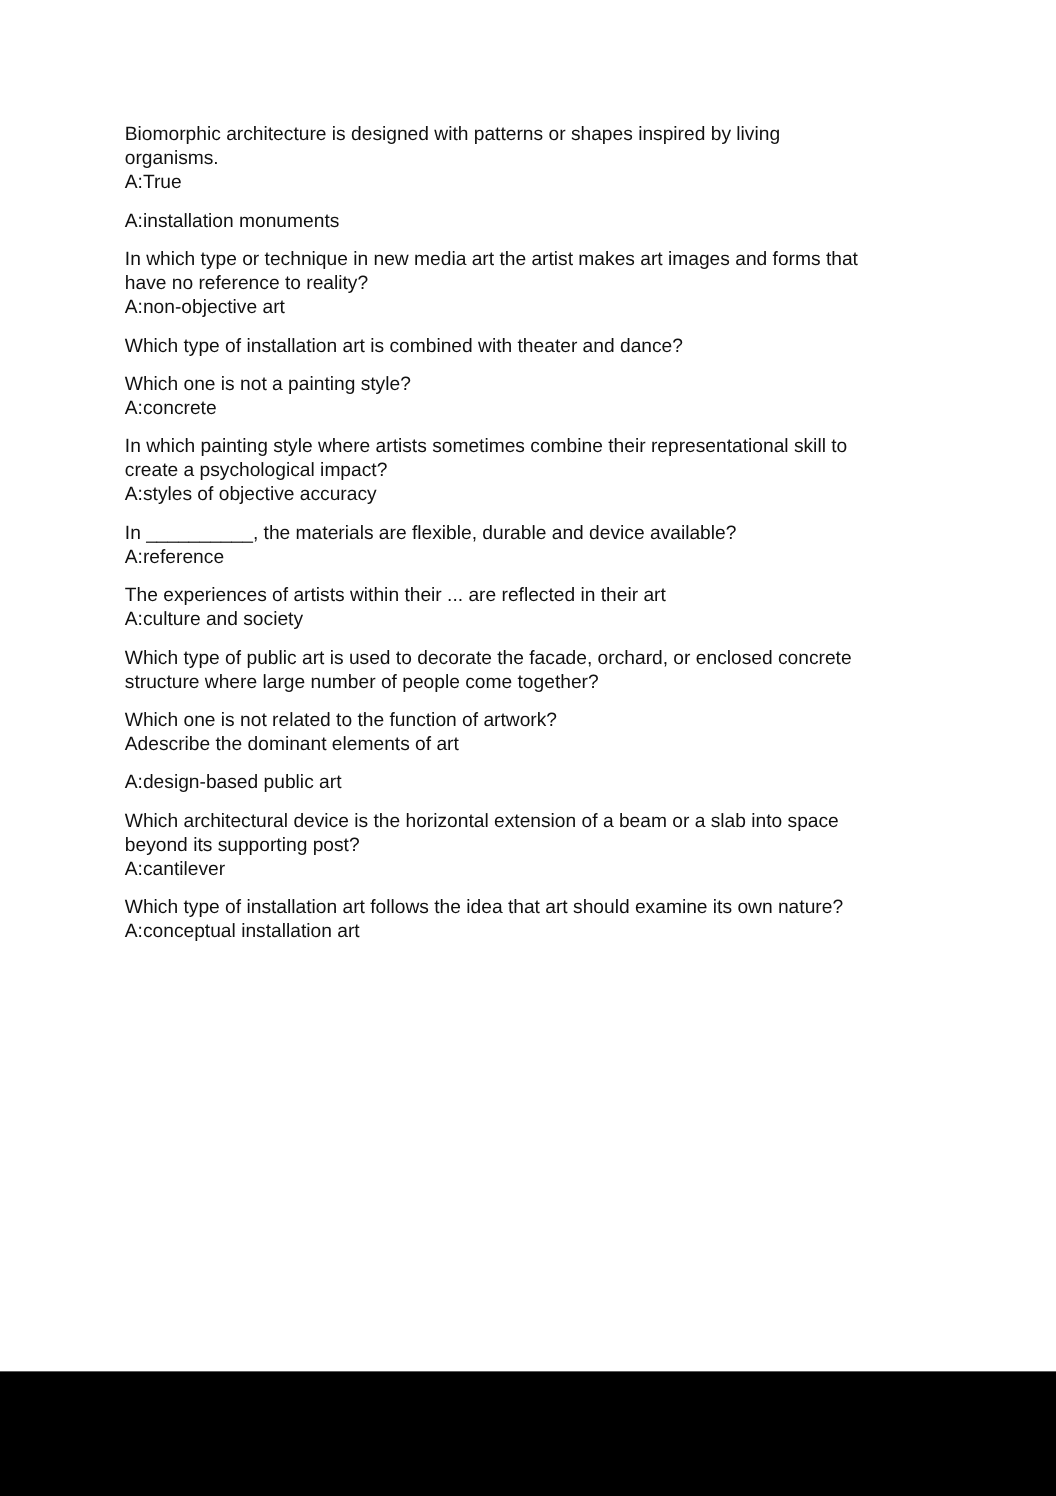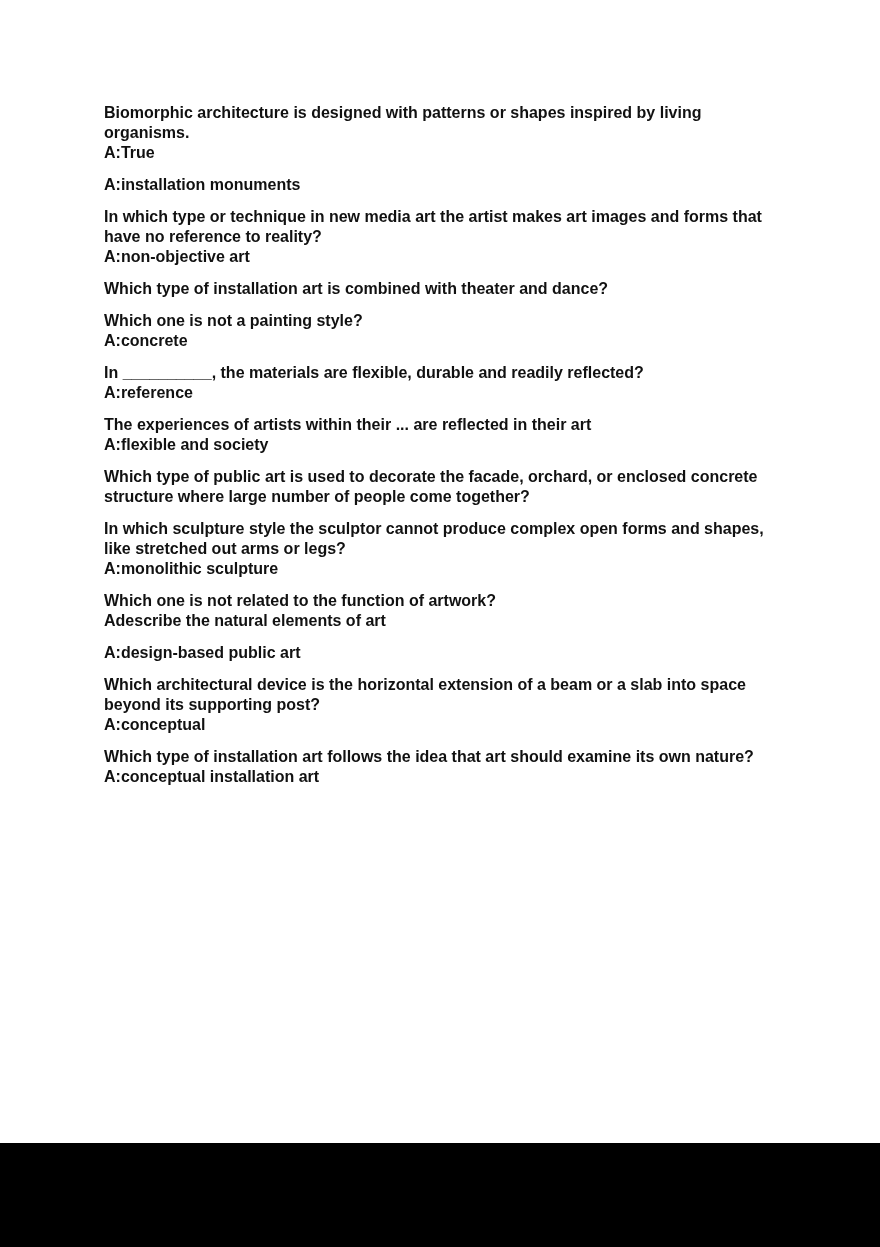--- a/index.html
+++ b/index.html
@@ -28,21 +28,20 @@
     left: 0;
     width: 880px;
     height: 104px;
     background: #000000;
   }
   .content {
     padding: 103px 0 0 104px;
     color: #111111;
     font-size: 16px;
     line-height: 20px;
-    font-weight: bold;
   }
   .qa-block {
     margin: 0 0 12px 0;
   }
   .question, .answer {
     white-space: pre;
     font-size: 16px;
     line-height: 20px;
     color: #111111;
   }
@@ -71,55 +70,55 @@
 
     <div class="qa-block">
       <div class="question">Which type of installation art is combined with theater and dance?</div>
     </div>
 
     <div class="qa-block">
       <div class="question">Which one is not a painting style?</div>
       <div class="answer">A:concrete</div>
     </div>
 
+    <div class="qa-block">
+      <div class="question">In which painting style where artists sometimes combine their representational skill to
+create a psychological impact?</div>
+      <div class="answer">A:styles of objective accuracy</div>
+    </div>
 
     <div class="qa-block">
-      <div class="question">In __________, the materials are flexible, durable and readily reflected?</div>
+      <div class="question">In __________, the materials are flexible, durable and device available?</div>
       <div class="answer">A:reference</div>
     </div>
 
     <div class="qa-block">
       <div class="question">The experiences of artists within their ... are reflected in their art</div>
-      <div class="answer">A:flexible and society</div>
+      <div class="answer">A:culture and society</div>
     </div>
 
     <div class="qa-block">
       <div class="question">Which type of public art is used to decorate the facade, orchard, or enclosed concrete
 structure where large number of people come together?</div>
     </div>
 
-    <div class="qa-block">
-      <div class="question">In which sculpture style the sculptor cannot produce complex open forms and shapes,
-like stretched out arms or legs?</div>
-      <div class="answer">A:monolithic sculpture</div>
-    </div>
 
     <div class="qa-block">
       <div class="question">Which one is not related to the function of artwork?</div>
-      <div class="answer">Adescribe the natural elements of art</div>
+      <div class="answer">Adescribe the dominant elements of art</div>
     </div>
 
     <div class="qa-block">
       <div class="answer">A:design-based public art</div>
     </div>
 
     <div class="qa-block">
       <div class="question">Which architectural device is the horizontal extension of a beam or a slab into space
 beyond its supporting post?</div>
-      <div class="answer">A:conceptual</div>
+      <div class="answer">A:cantilever</div>
     </div>
 
     <div class="qa-block">
       <div class="question">Which type of installation art follows the idea that art should examine its own nature?</div>
       <div class="answer">A:conceptual installation art</div>
     </div>
 
   </div>
 </div>
 

